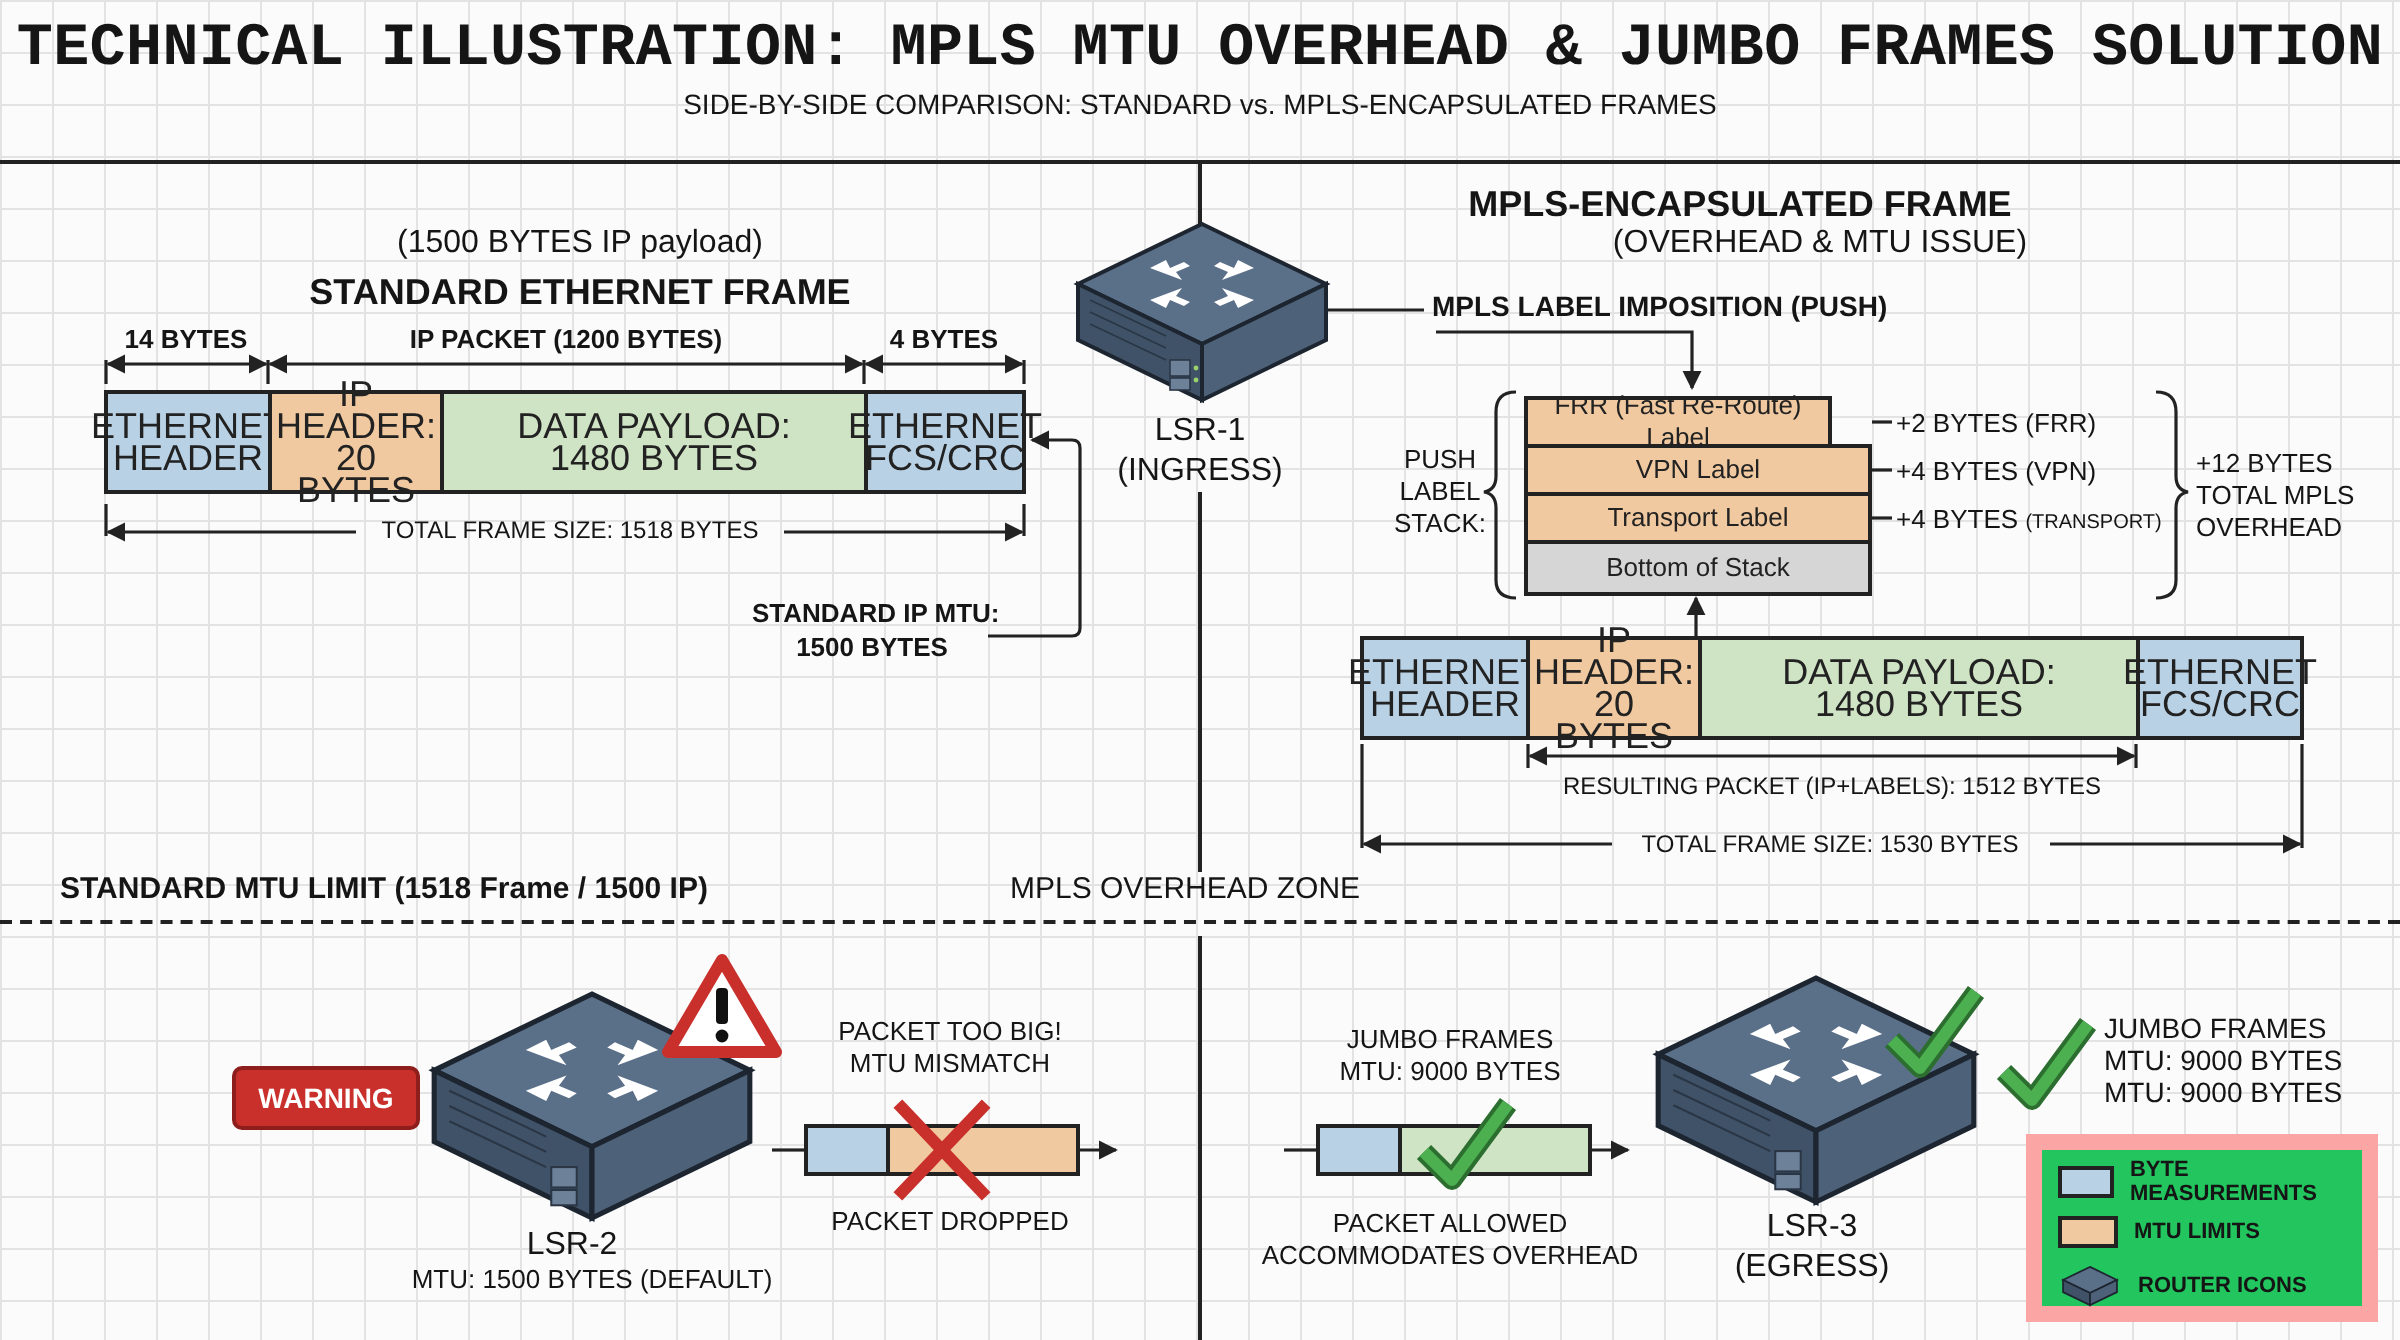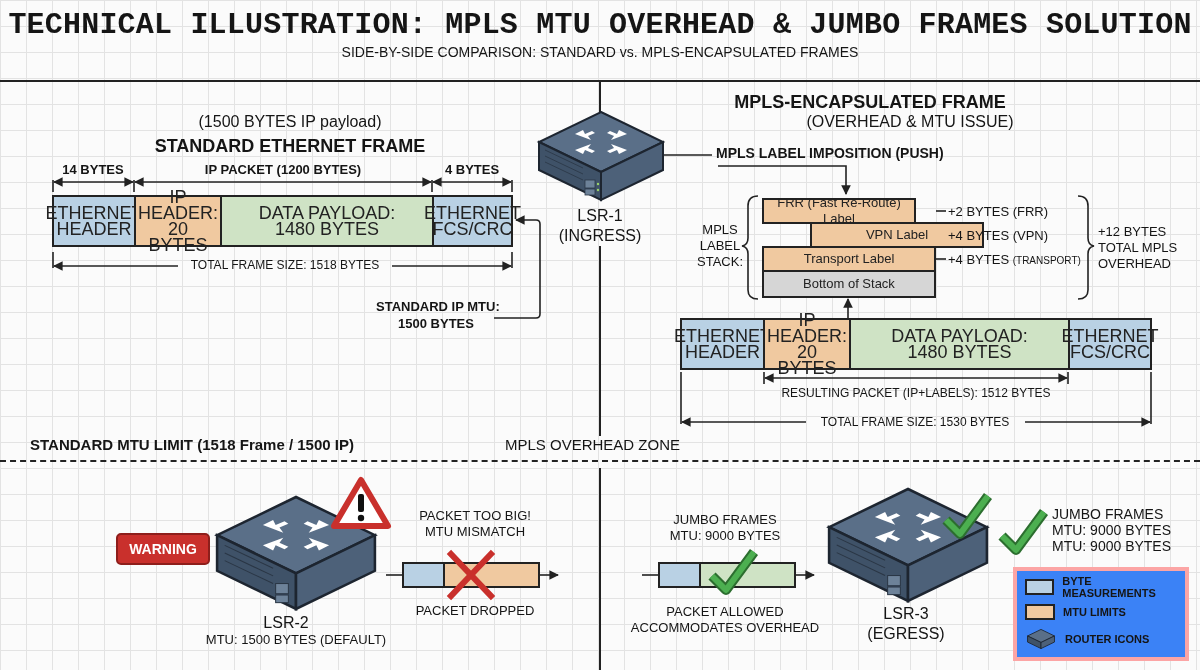--- a/index.html
+++ b/index.html
@@ -28,21 +28,21 @@
   .blue { background:#b9d1e4; }
   .orange { background:#f0c9a0; }
   .green { background:#cfe3c5; }
   .grey { background:#d6d6d6; }
   .stack-cell { font-size:13px; }
   .dash { left:0; width:1200px; top:460px; height:0; border-top:2px dashed #222; }
   .warning { position:absolute; left:116px; top:533px; width:90px; height:28px;
       background:#c9302c; color:#fff; border-radius:5px; border:2px solid #8e1e1b;
       font-size:14px; font-weight:bold; display:flex; align-items:center; justify-content:center; }
   .legend { position:absolute; left:1013px; top:567px; width:176px; height:94px;
-      border:4px solid #fca5a5; background:#3b82f6; box-sizing:border-box; }
+      border:8px solid #fca5a5; background:#22c55e; box-sizing:border-box; }
   .legend-row { position:absolute; left:8px; height:20px; display:flex; align-items:center; font-size:11px; font-weight:bold; }
   .legend-sw { width:30px; height:16px; border:2px solid #222; box-sizing:border-box; margin-right:8px; }
   svg { position:absolute; overflow:visible; }
 </style>
 </head>
 <body>
 
 <div class="t title">TECHNICAL ILLUSTRATION: MPLS MTU OVERHEAD &amp; JUMBO FRAMES SOLUTION</div>
 <div class="t subtitle">SIDE-BY-SIDE COMPARISON: STANDARD vs. MPLS-ENCAPSULATED FRAMES</div>
 <div class="abs hr-top"></div>
@@ -149,25 +149,25 @@
 </svg>
 <div class="t" style="left:540px; width:120px; top:206px; font-size:16px; font-weight:normal; line-height:20px;">
   <span>LSR-1</span><br><span>(INGRESS)</span>
 </div>
 
 <div class="t sect-title" style="left:700px; width:340px; top:92px;">MPLS-ENCAPSULATED FRAME</div>
 <div class="t sect-sub" style="left:790px; width:240px; top:113px;">(OVERHEAD &amp; MTU ISSUE)</div>
 <div class="t lbl" style="left:716px; top:145px; font-size:14px; text-align:left;">MPLS LABEL IMPOSITION (PUSH)</div>
 
 <div class="t lbl" style="left:692px; width:56px; top:222px; line-height:16px; font-weight:normal;">
-  <span>MPLS</span><br><span>LABEL</span><br><span>STACK:</span>
+  <span>PUSH</span><br><span>LABEL</span><br><span>STACK:</span>
 </div>
 
 <div class="cell orange stack-cell" style="left:762px; top:198px; width:154px; height:26px;">FRR (Fast Re-Route) Label</div>
-<div class="cell orange stack-cell" style="left:762px; top:222px; width:174px; height:26px;margin-left:48px;">VPN Label</div>
+<div class="cell orange stack-cell" style="left:762px; top:222px; width:174px; height:26px;">VPN Label</div>
 <div class="cell orange stack-cell" style="left:762px; top:246px; width:174px; height:26px;">Transport Label</div>
 <div class="cell grey stack-cell" style="left:762px; top:270px; width:174px; height:28px;">Bottom of Stack</div>
 
 <div class="t lbl" style="left:948px; top:204px; font-weight:normal; text-align:left;">+2 BYTES (FRR)</div>
 <div class="t lbl" style="left:948px; top:228px; font-weight:normal; text-align:left;">+4 BYTES (VPN)</div>
 <div class="t lbl" style="left:948px; top:252px; font-weight:normal; text-align:left;">
   <span>+4 BYTES</span> <span style="font-size:10px;">(TRANSPORT)</span>
 </div>
 
 <div class="t lbl" style="left:1098px; top:224px; font-size:13px; text-align:left; line-height:16px; font-weight:normal;">

